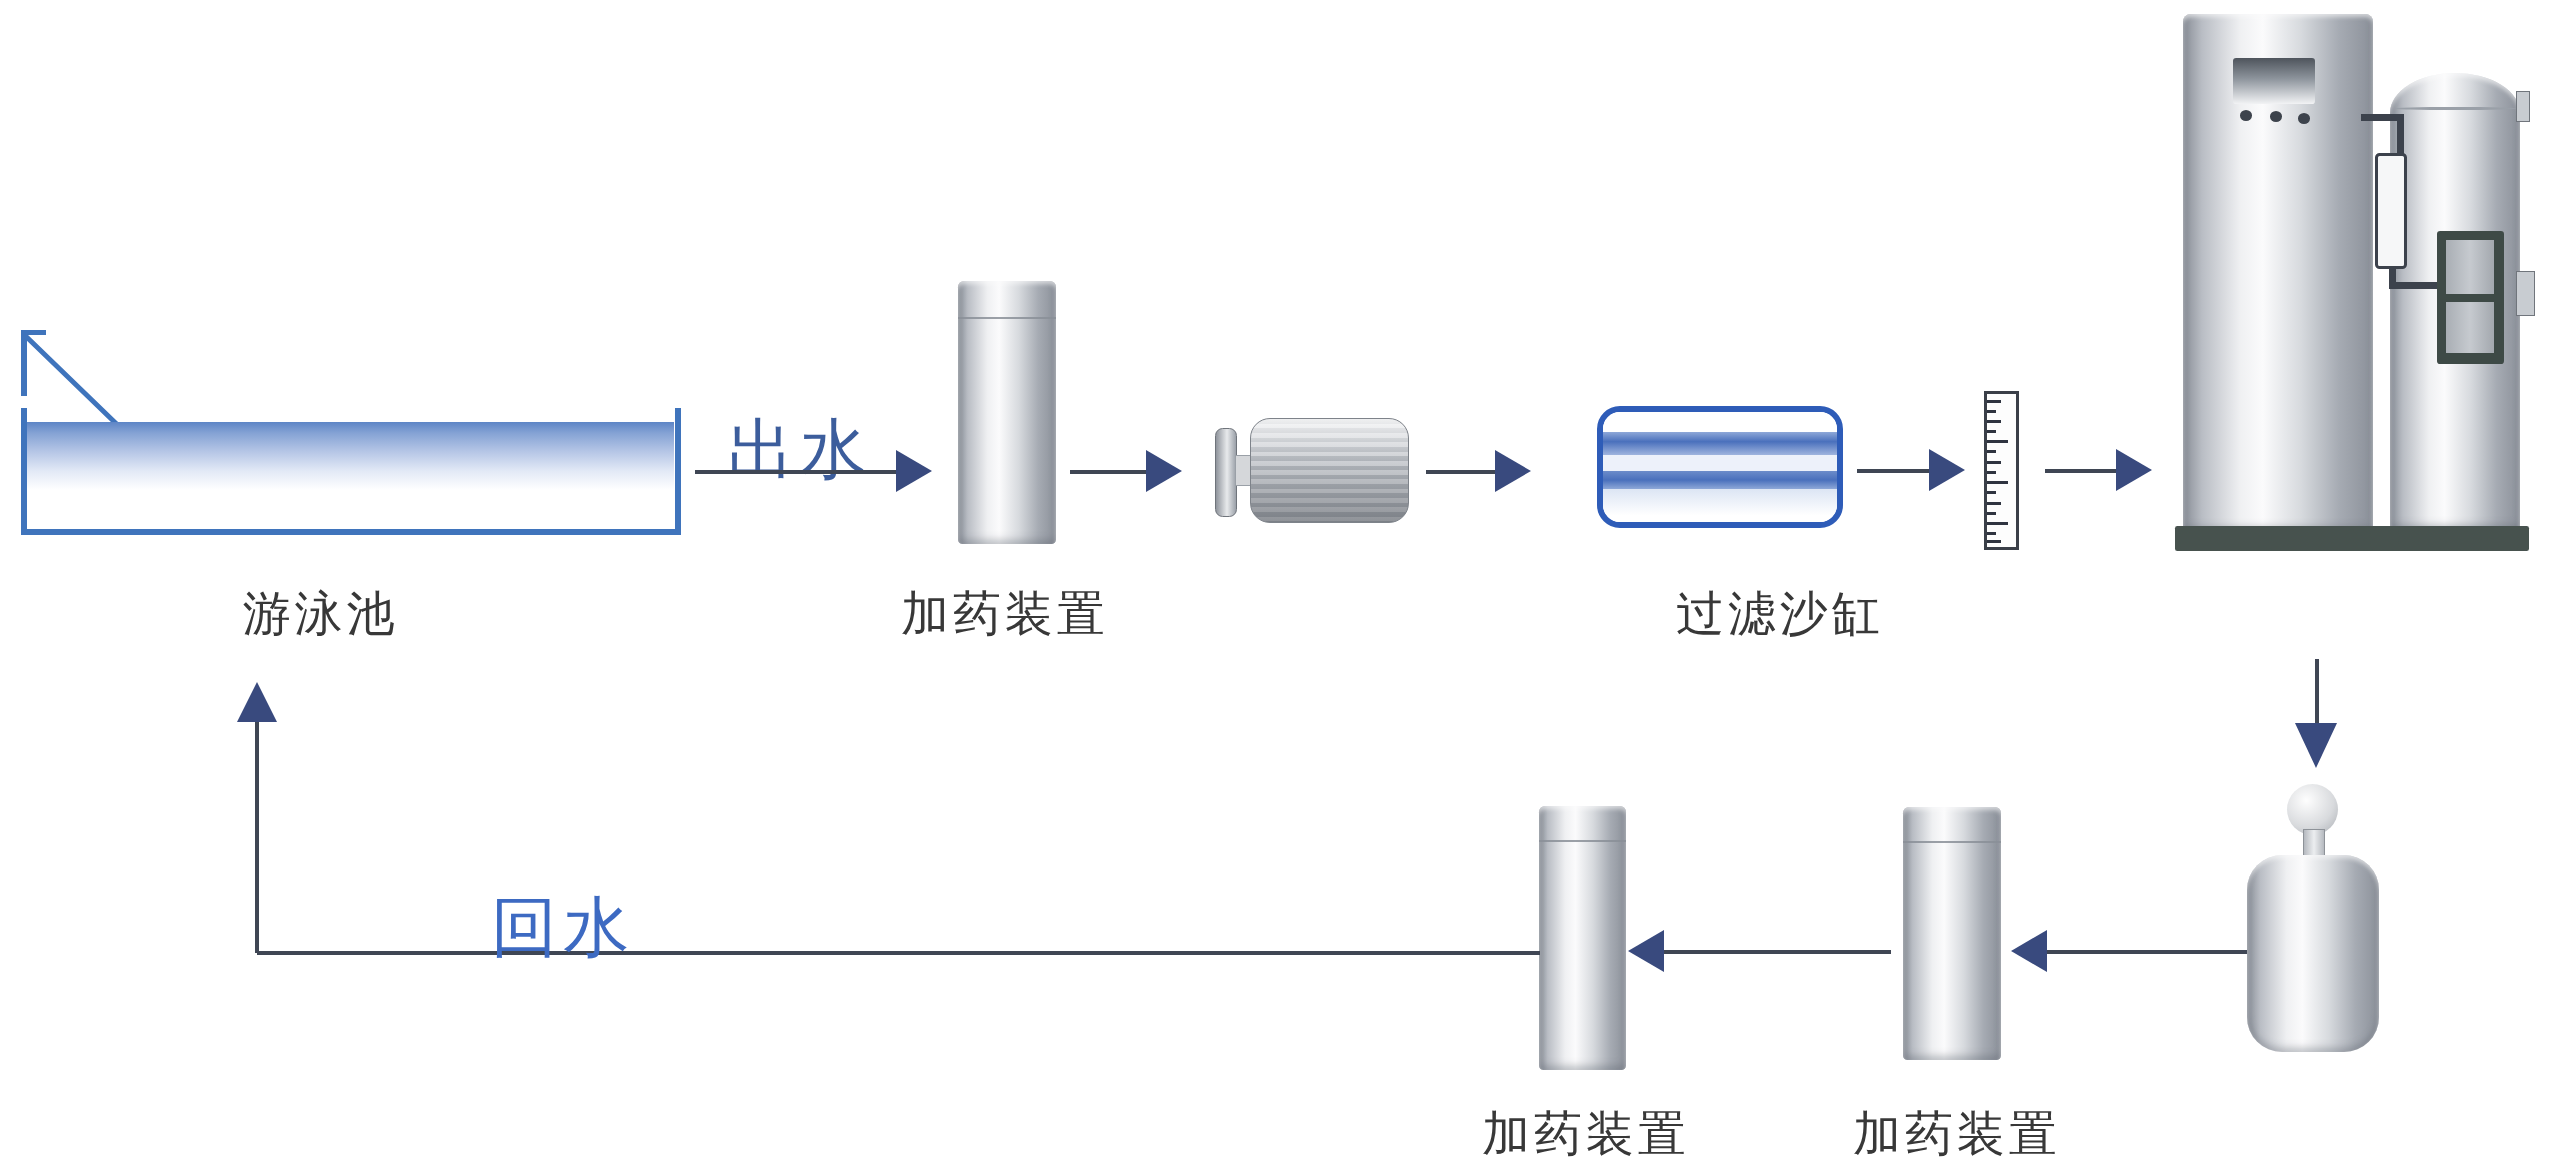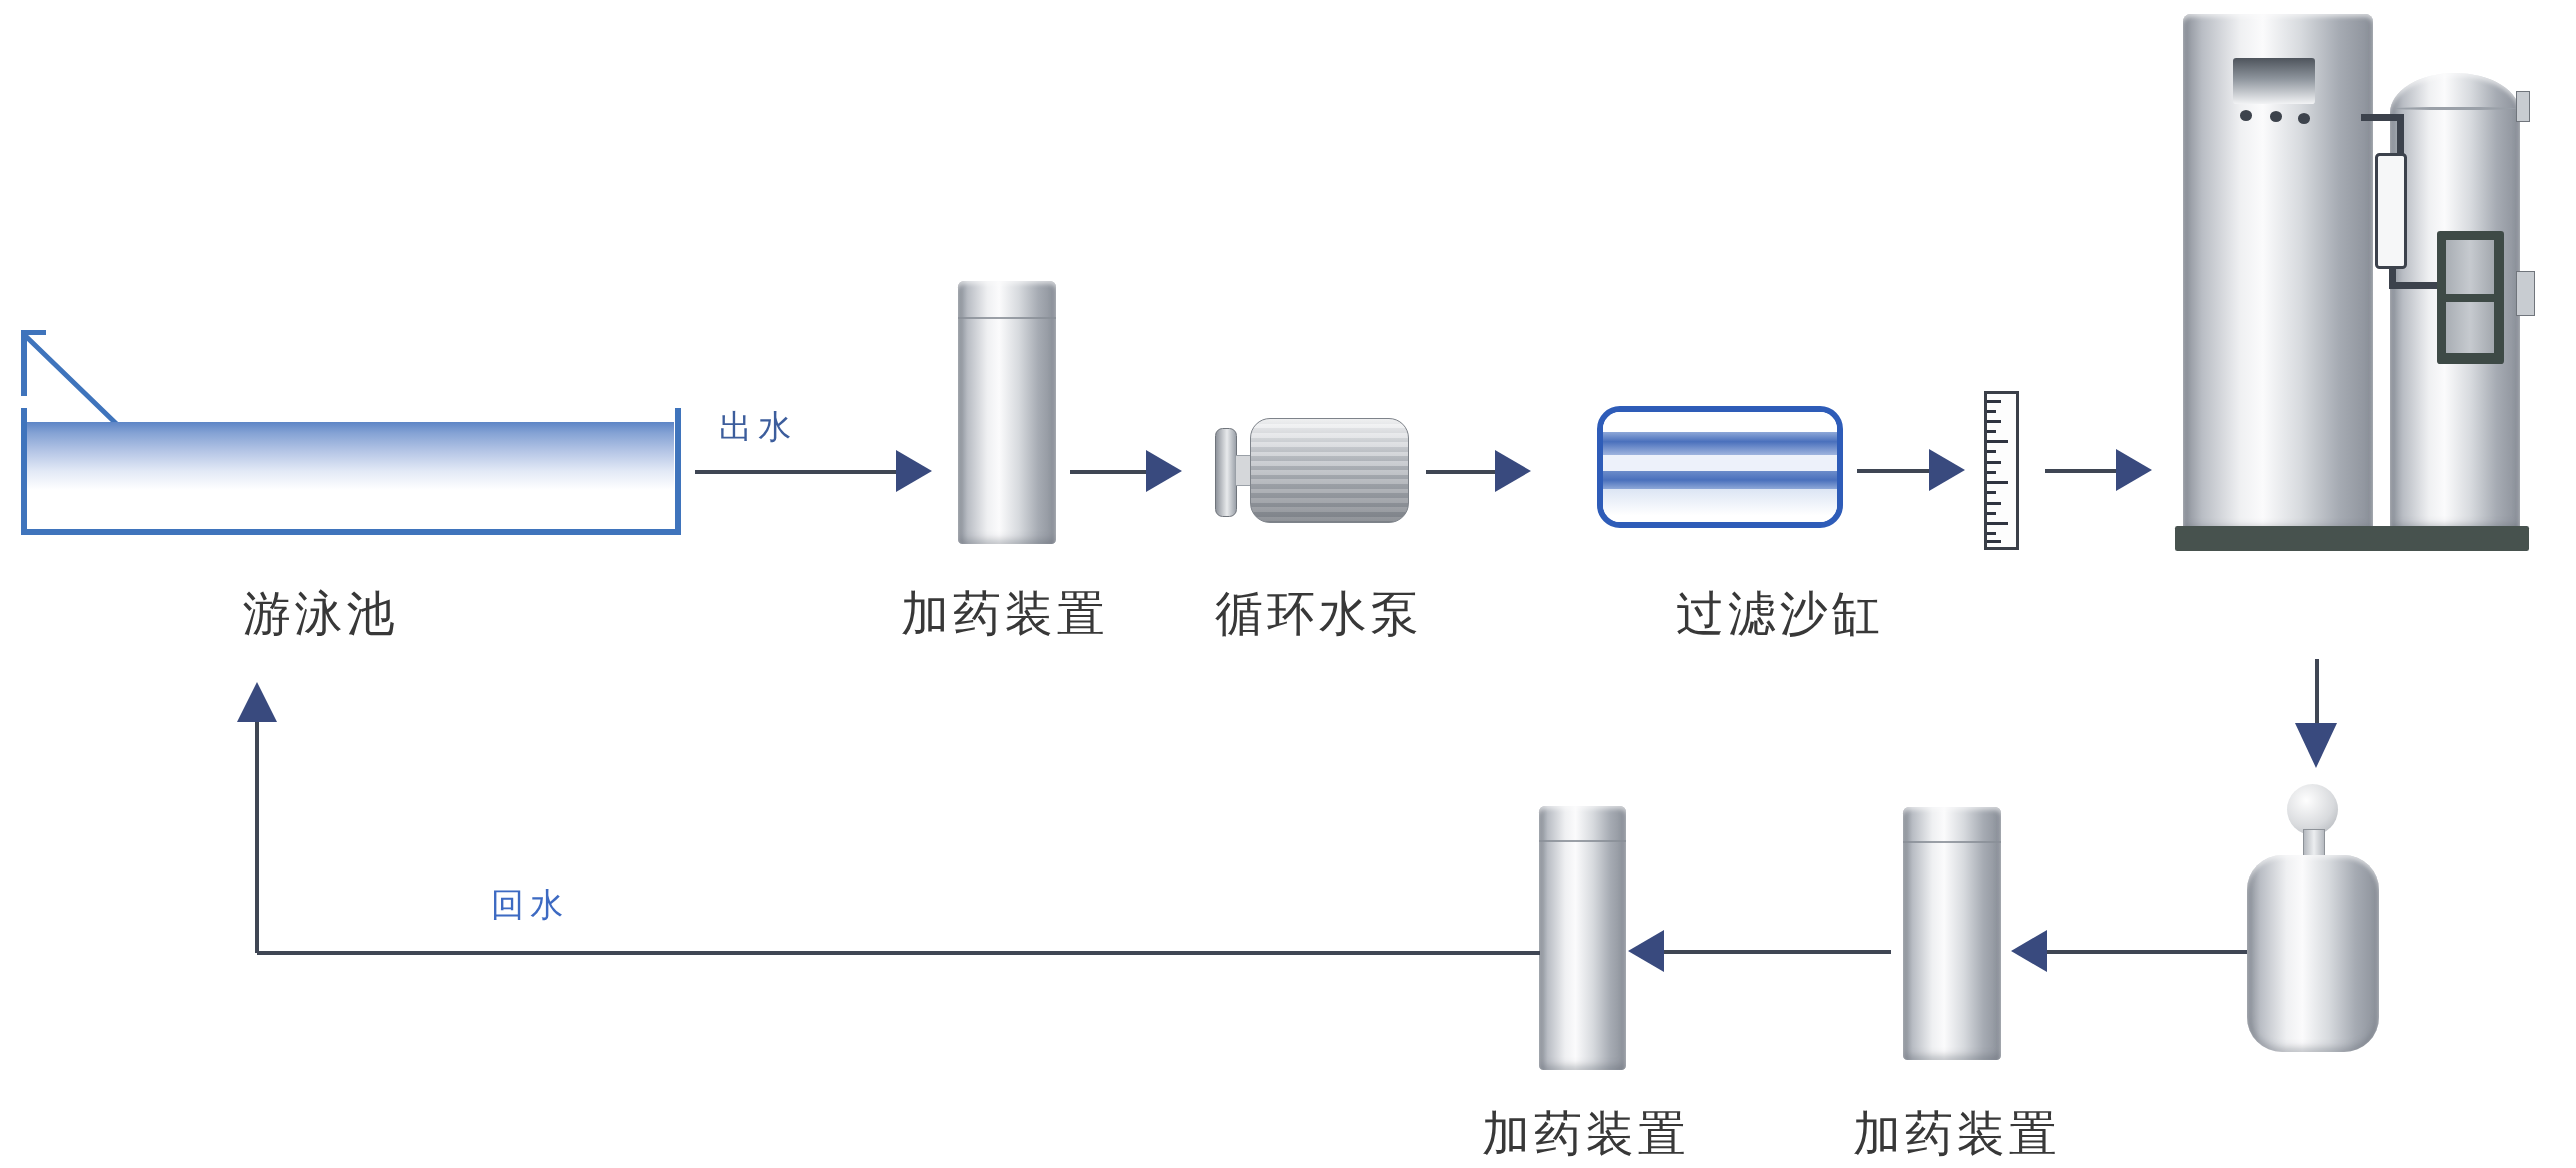--- a/index.html
+++ b/index.html
@@ -7,21 +7,21 @@
     position:relative;width:2576px;height:1168px;background:#ffffff;overflow:hidden;
     font-family:"DejaVu Sans",sans-serif;
   }
   .abs{position:absolute;}
   
   .lbl{
     position:absolute;font-size:48px;color:#383838;text-align:center;
     letter-spacing:3.9px;white-space:nowrap;font-family:Liberation Mono, monospace;
   }
   .flowlbl{
-    position:absolute;font-size:33px;text-align:left;letter-spacing:6.2px;white-space:nowrap;
+    position:absolute;font-size:66px;text-align:center;letter-spacing:6.2px;white-space:nowrap;
   }
   
   .aline{position:absolute;background:#3f4654;}
   .head-right{position:absolute;width:0;height:0;border-top:21.7px solid transparent;
     border-bottom:21.7px solid transparent;border-left:36px solid #394a7e;}
   .head-left{position:absolute;width:0;height:0;border-top:21.7px solid transparent;
     border-bottom:21.7px solid transparent;border-right:36px solid #394a7e;}
   .head-up{position:absolute;width:0;height:0;border-left:20px solid transparent;
     border-right:20px solid transparent;border-bottom:40px solid #394a7e;}
   .head-down{position:absolute;width:0;height:0;border-left:21.7px solid transparent;
@@ -89,21 +89,20 @@
   <div class="lbl" style="left:901px;top:582px;width:201px;">加药装置</div>
 
   <div class="aline" style="left:1070px;top:470px;width:77px;height:3.9px;"></div>
   <div class="head-right" style="left:1146px;top:450px;"></div>
 
   <div>
     <div class="pump-flange" style="left:1215px;top:428px;width:20px;height:87px;"></div>
     <div class="abs" style="left:1235px;top:455px;width:15.5px;height:29px;background:#d5d7da;border:0.8px solid #9aa0a7;"></div>
     <div class="pump-body" style="left:1250px;top:418px;width:157px;height:103px;"></div>
   </div>
-  <div class="lbl" style="left:1215px;top:582px;width:201px;">循环水泵</div>
 
   <div class="aline" style="left:1426px;top:470px;width:71px;height:3.9px;"></div>
   <div class="head-right" style="left:1495px;top:450px;"></div>
 
   <div class="filter" style="left:1597px;top:406px;width:234px;height:110px;">
     <div class="band" style="height:20px;background:#ffffff;"></div>
     <div class="band" style="height:23px;background:linear-gradient(180deg,#8ea8d8,#4a70bc 42%,#9fb4de);"></div>
     <div class="band" style="height:15.5px;background:#edf1fa;"></div>
     <div class="band" style="height:18.6px;background:linear-gradient(180deg,#6c8cca,#4a70bc 50%,#8ea8d8);"></div>
     <div class="band" style="height:32.5px;background:linear-gradient(180deg,#dce5f4,#ffffff 80%);"></div>

